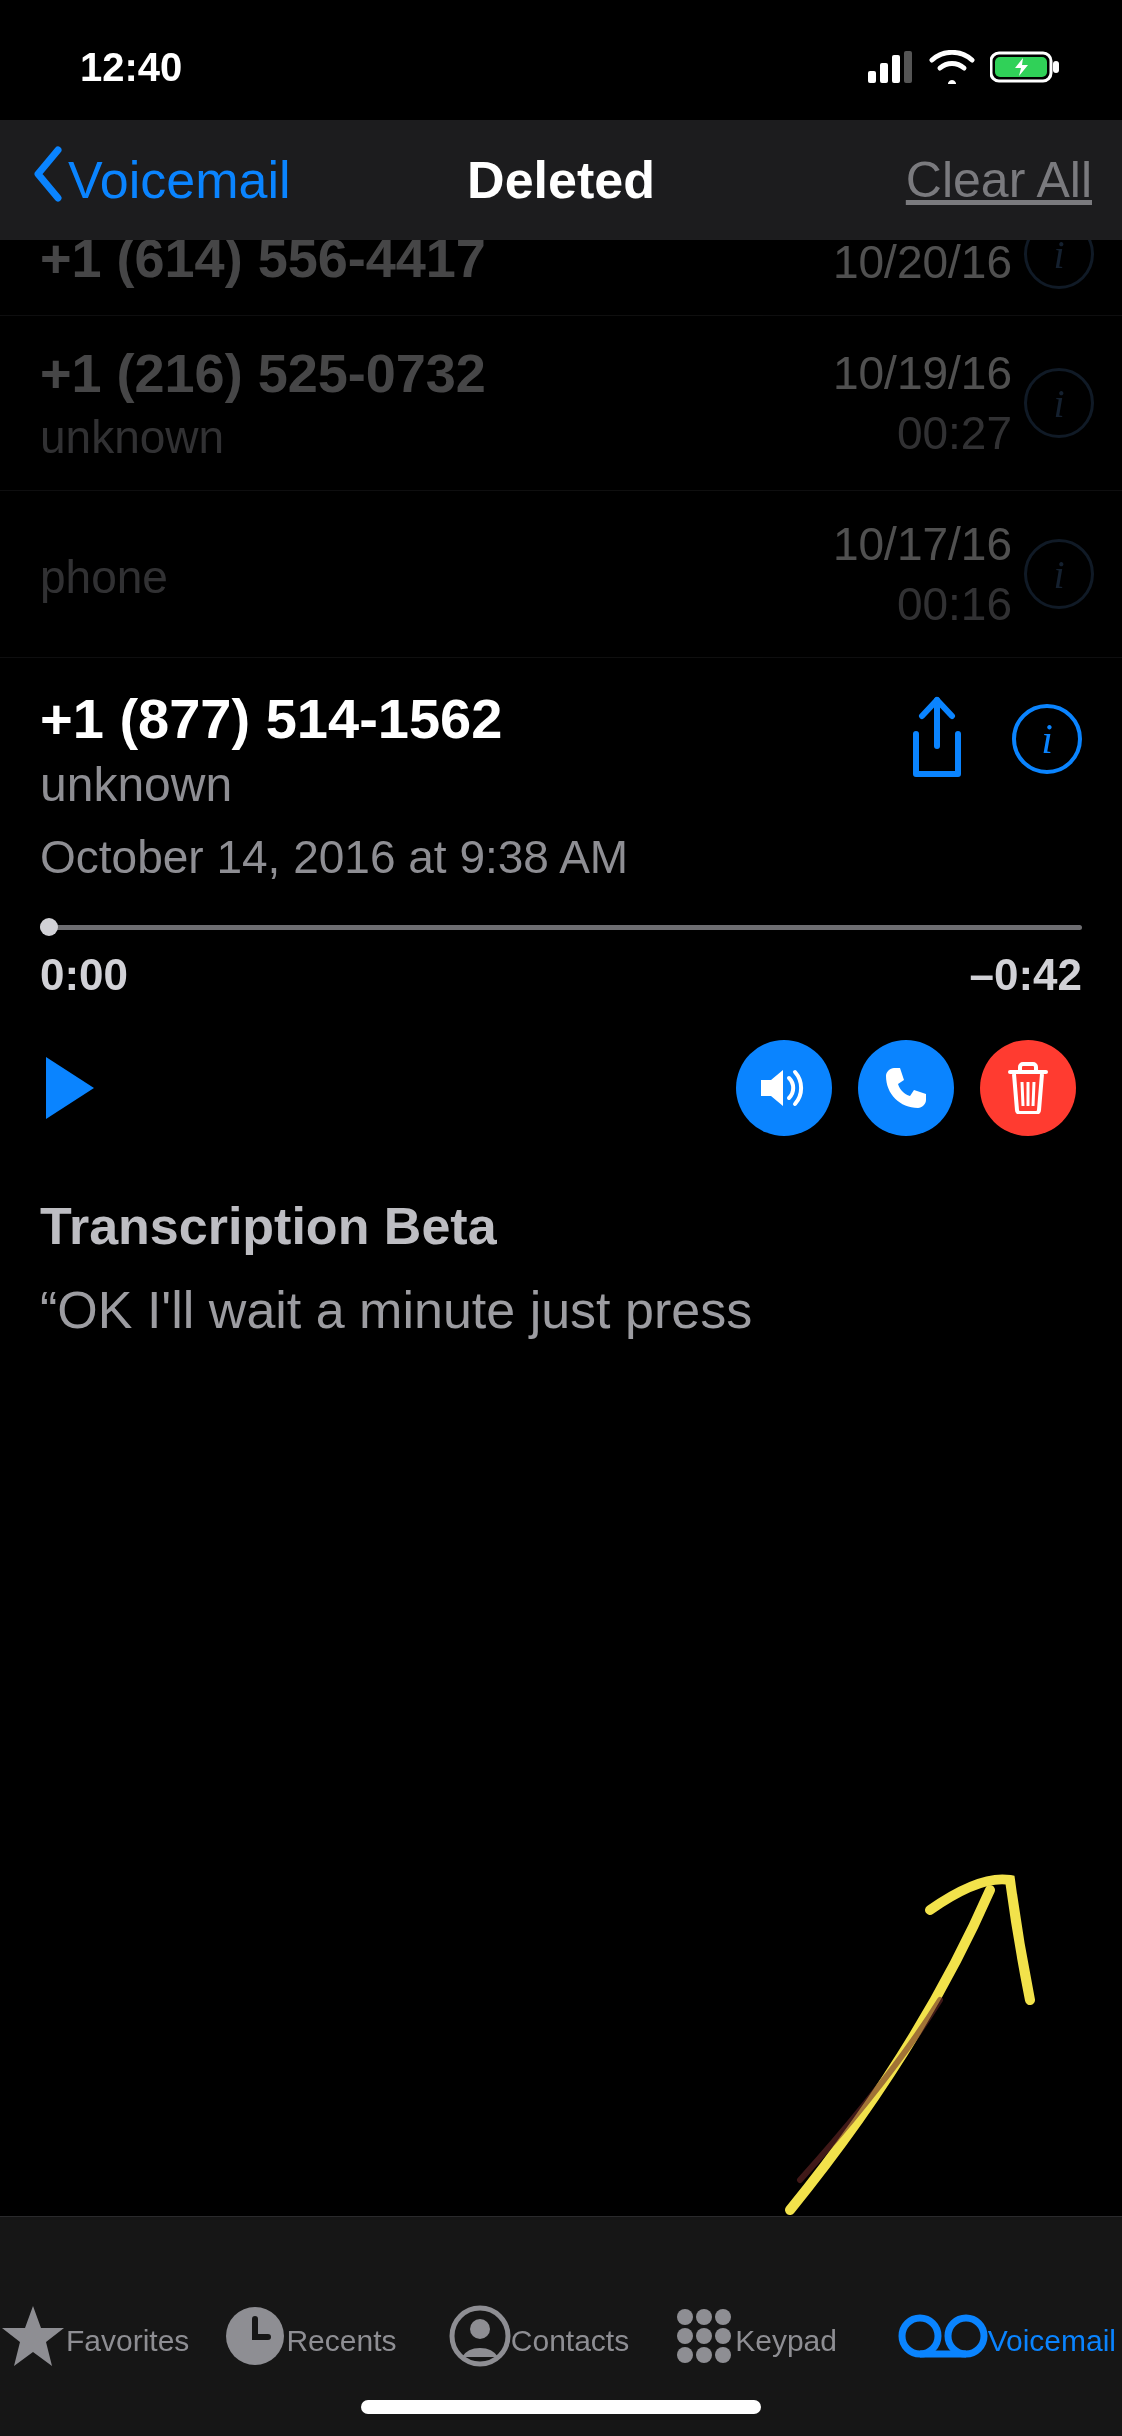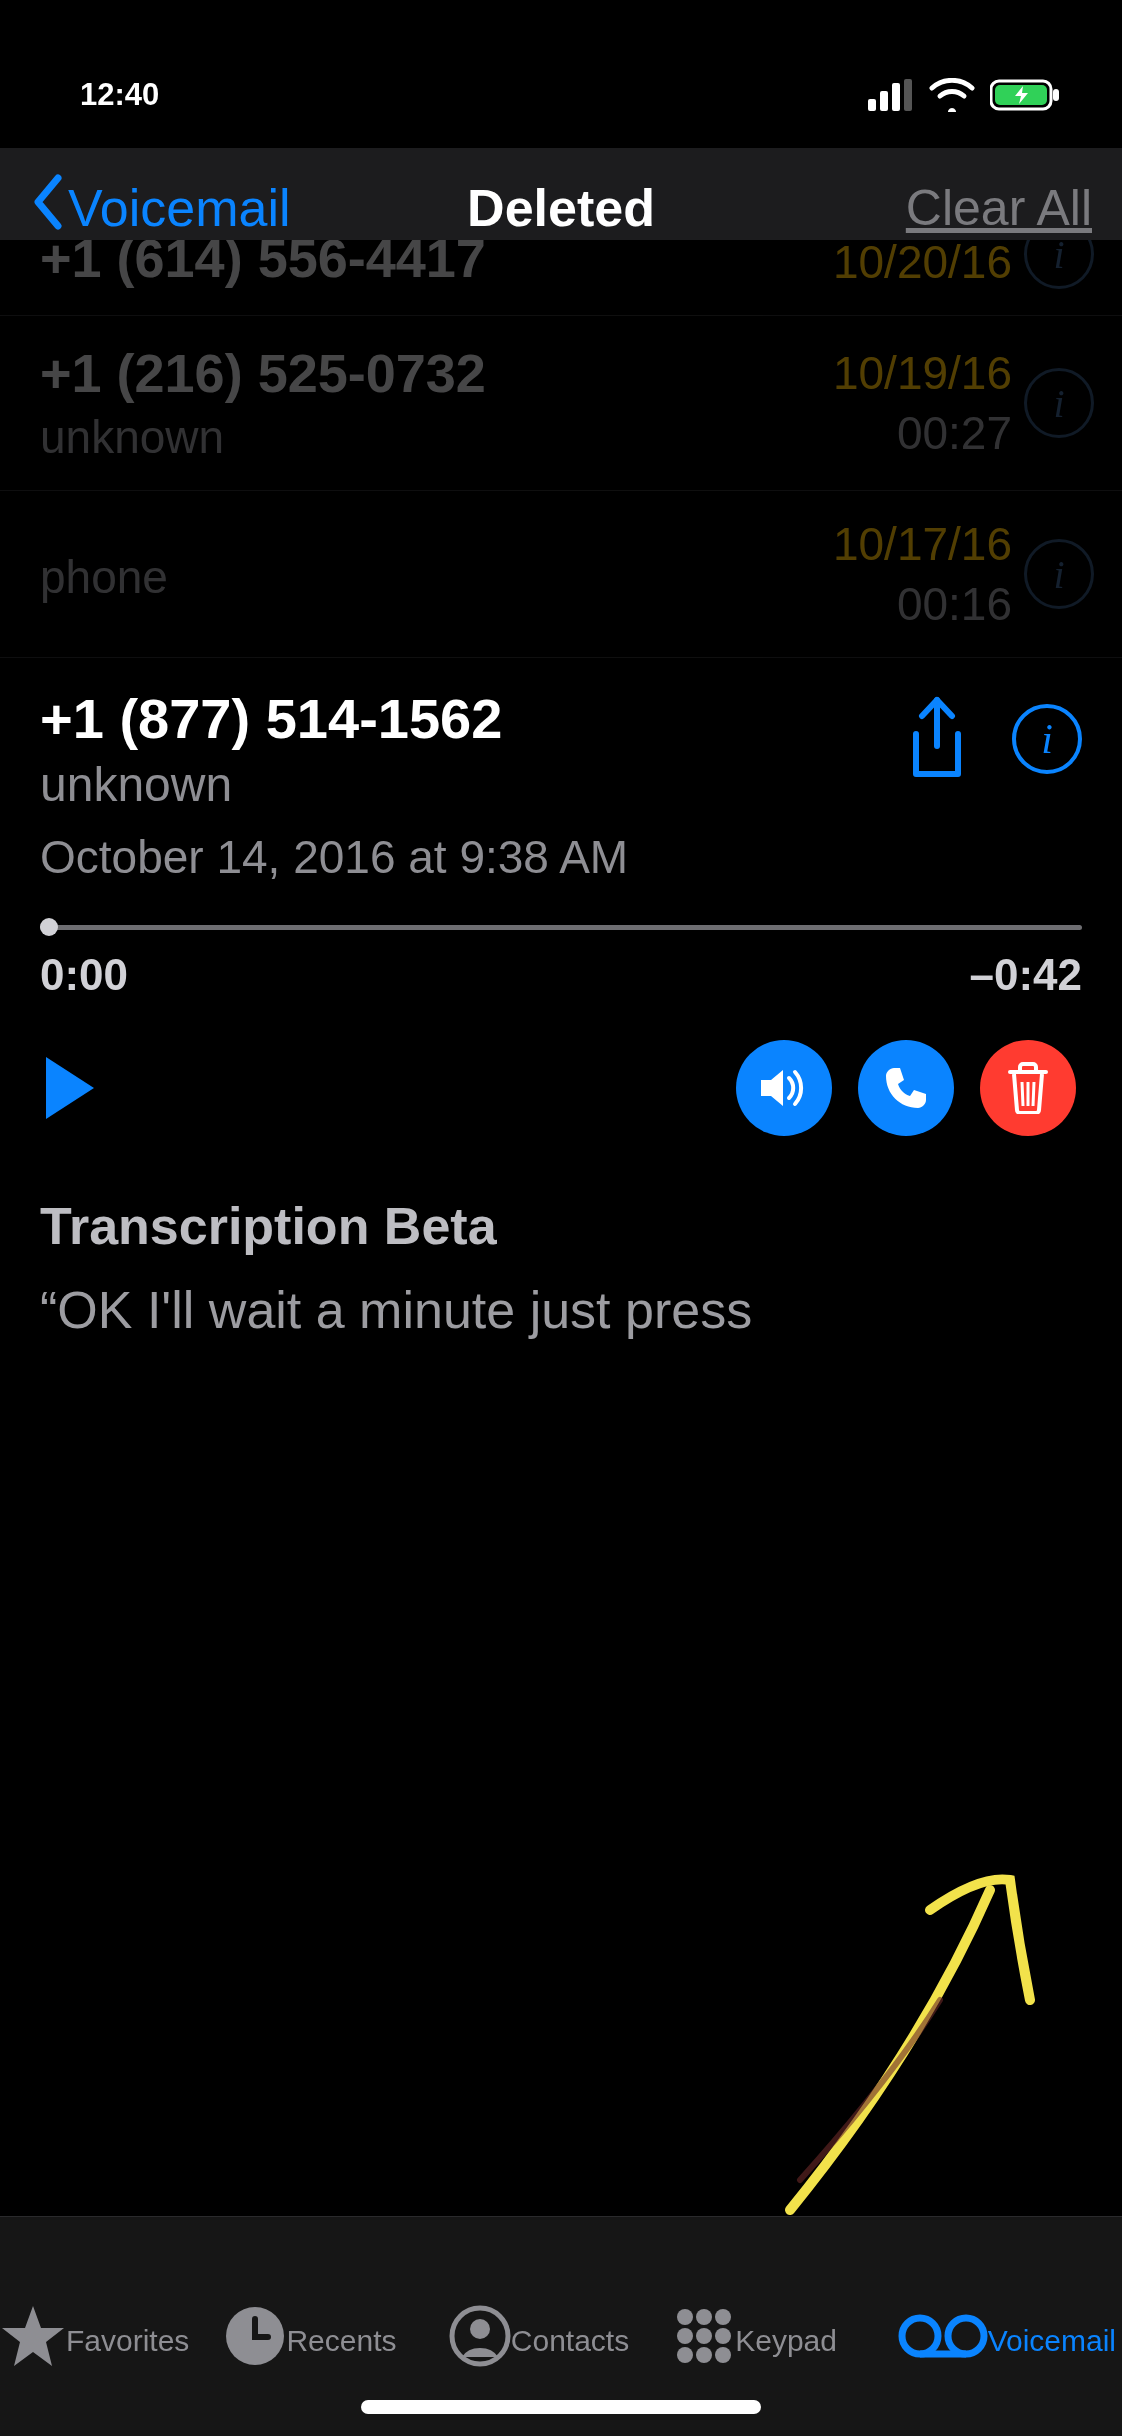--- a/index.html
+++ b/index.html
@@ -13,23 +13,22 @@
     position: relative;
   }
 
   
   .status-bar {
     height: 120px;
     display: flex;
     align-items: center;
     justify-content: space-between;
     padding: 14px 60px 0 80px;
-    font-size: 31px;
+    font-size: 40px;
     font-weight: 600;
-    margin-top: 28px;
   }
   .status-right { display: flex; align-items: center; gap: 14px; }
   .status-right svg { display: block; }
 
   
   .nav-bar {
     height: 120px;
     background: #1c1c1e;
     display: flex;
     align-items: center;
@@ -77,21 +76,21 @@
     white-space: nowrap;
   }
   .vm-label {
     font-size: 46px;
     color: #8e8e93;
     margin-top: 6px;
   }
   .vm-col-date { text-align: right; }
   .vm-date {
     font-size: 46px;
-    color: #eab308;
+    color: #e5e5e5;
     white-space: nowrap;
     text-align: center;
   }
   .vm-dur {
     font-size: 46px;
     color: #8e8e93;
     margin-top: 6px;
   }
   .vm-info-btn {
     width: 70px; height: 70px;

